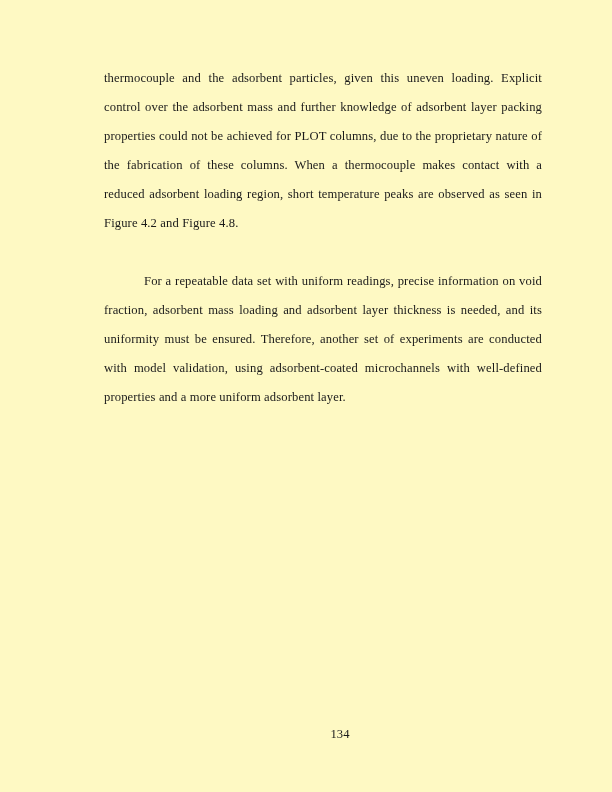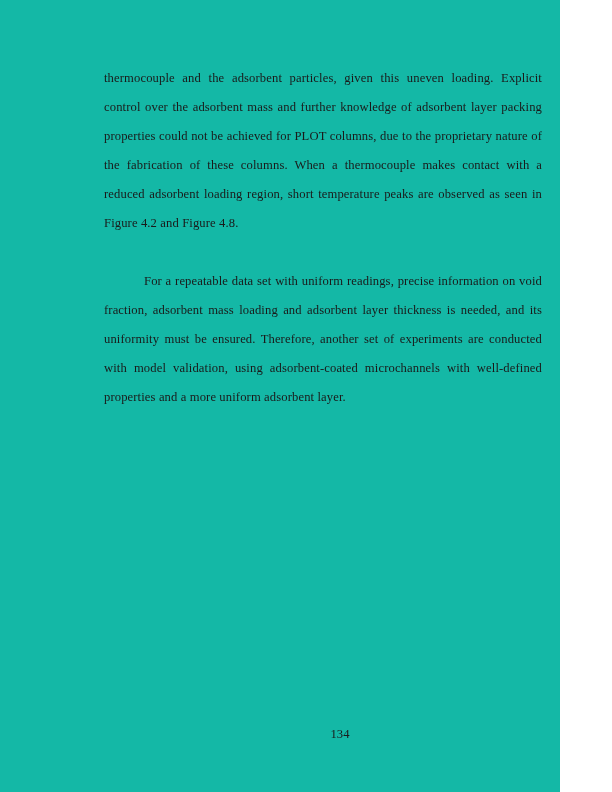--- a/index.html
+++ b/index.html
@@ -12,23 +12,23 @@
     height: 792px;
     position: relative;
     font-family: "Liberation Serif", "DejaVu Serif", serif;
     color: #000000;
     -webkit-font-smoothing: antialiased;
   }
   .page {
     position: absolute;
     left: 0;
     top: 0;
-    width: 560px;
+    width: 612px;
     height: 792px;
-    background: #14b8a6;
+    background: #fef9c3;
     overflow: hidden;
   }
   .text-block {
     position: absolute;
     left: 104px;
     top: 64px;
     width: 438px;
   }
   .para {
     margin: 0;

